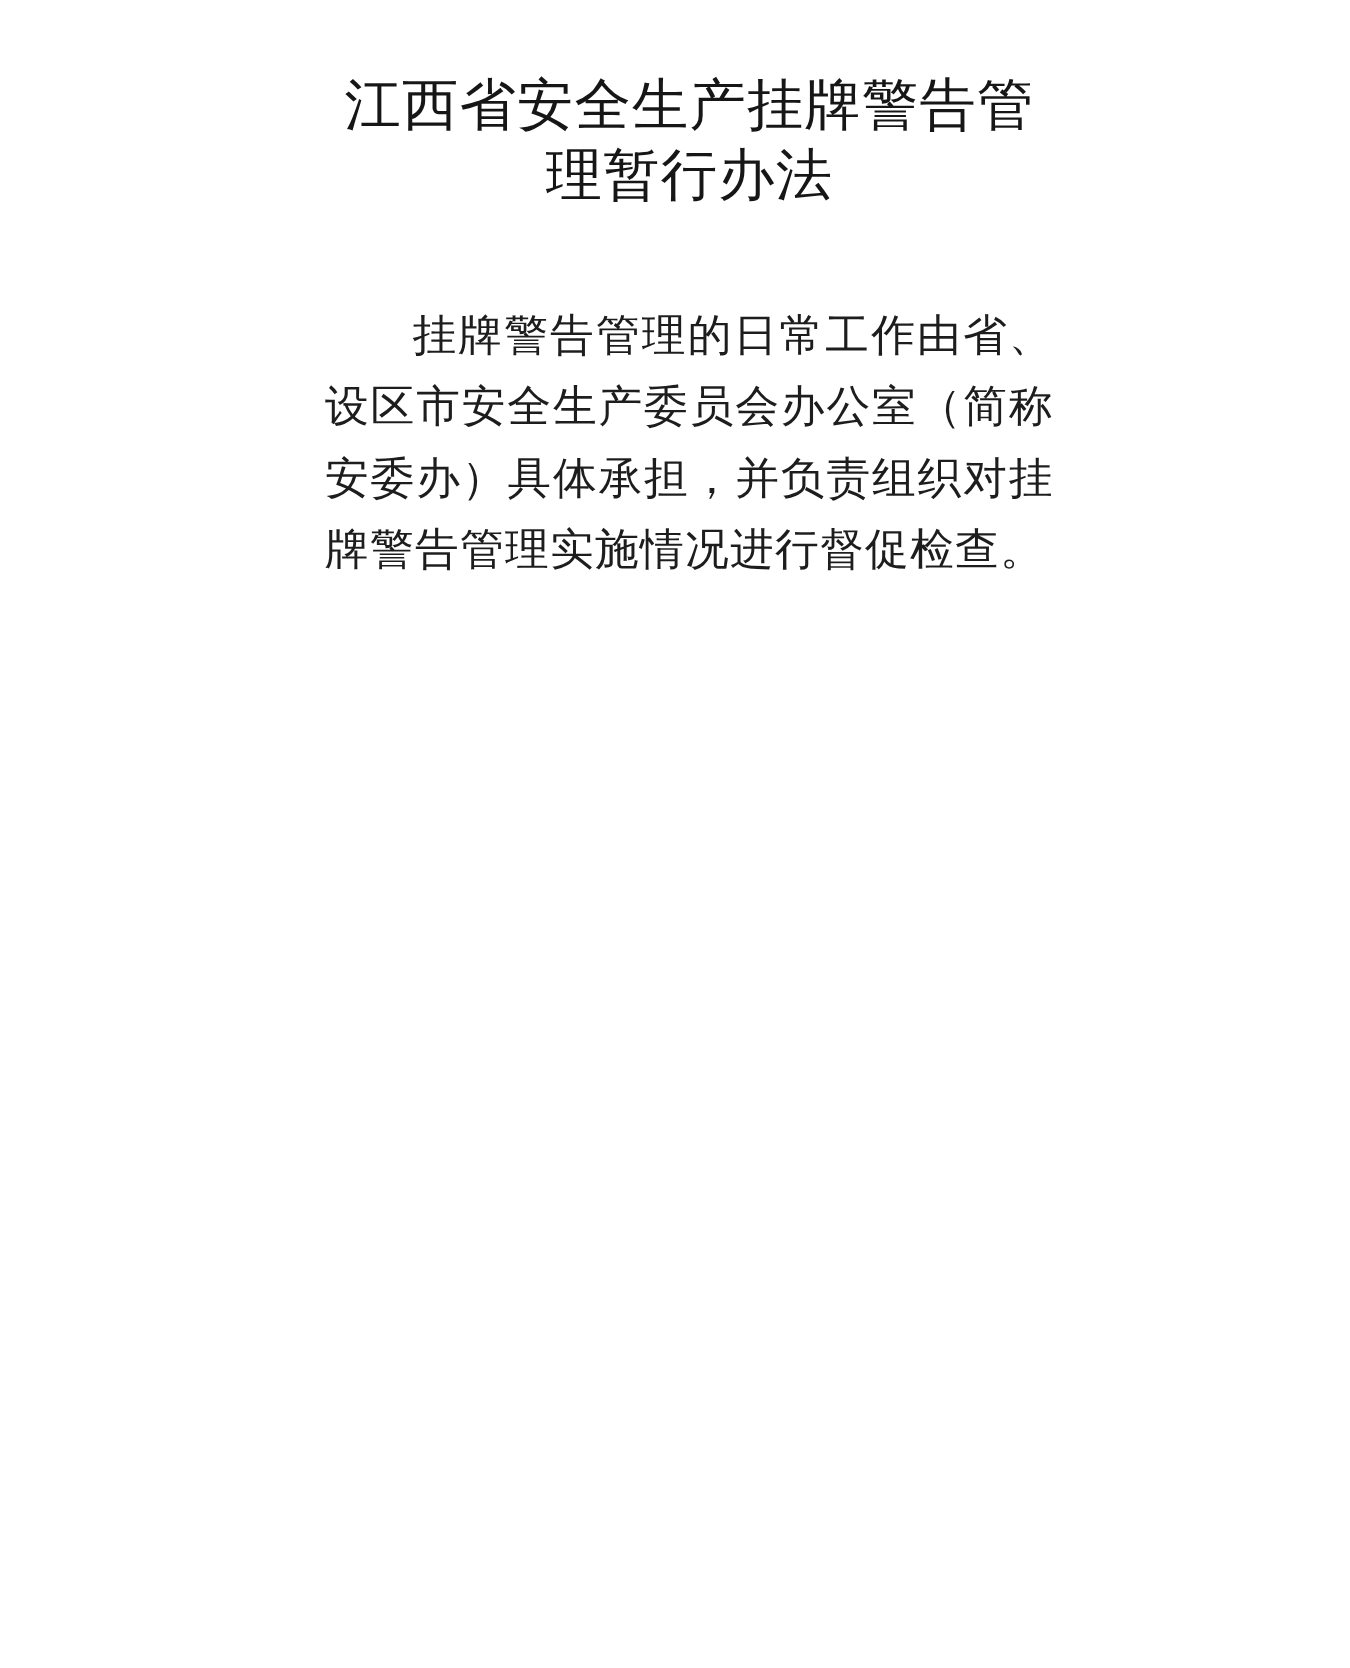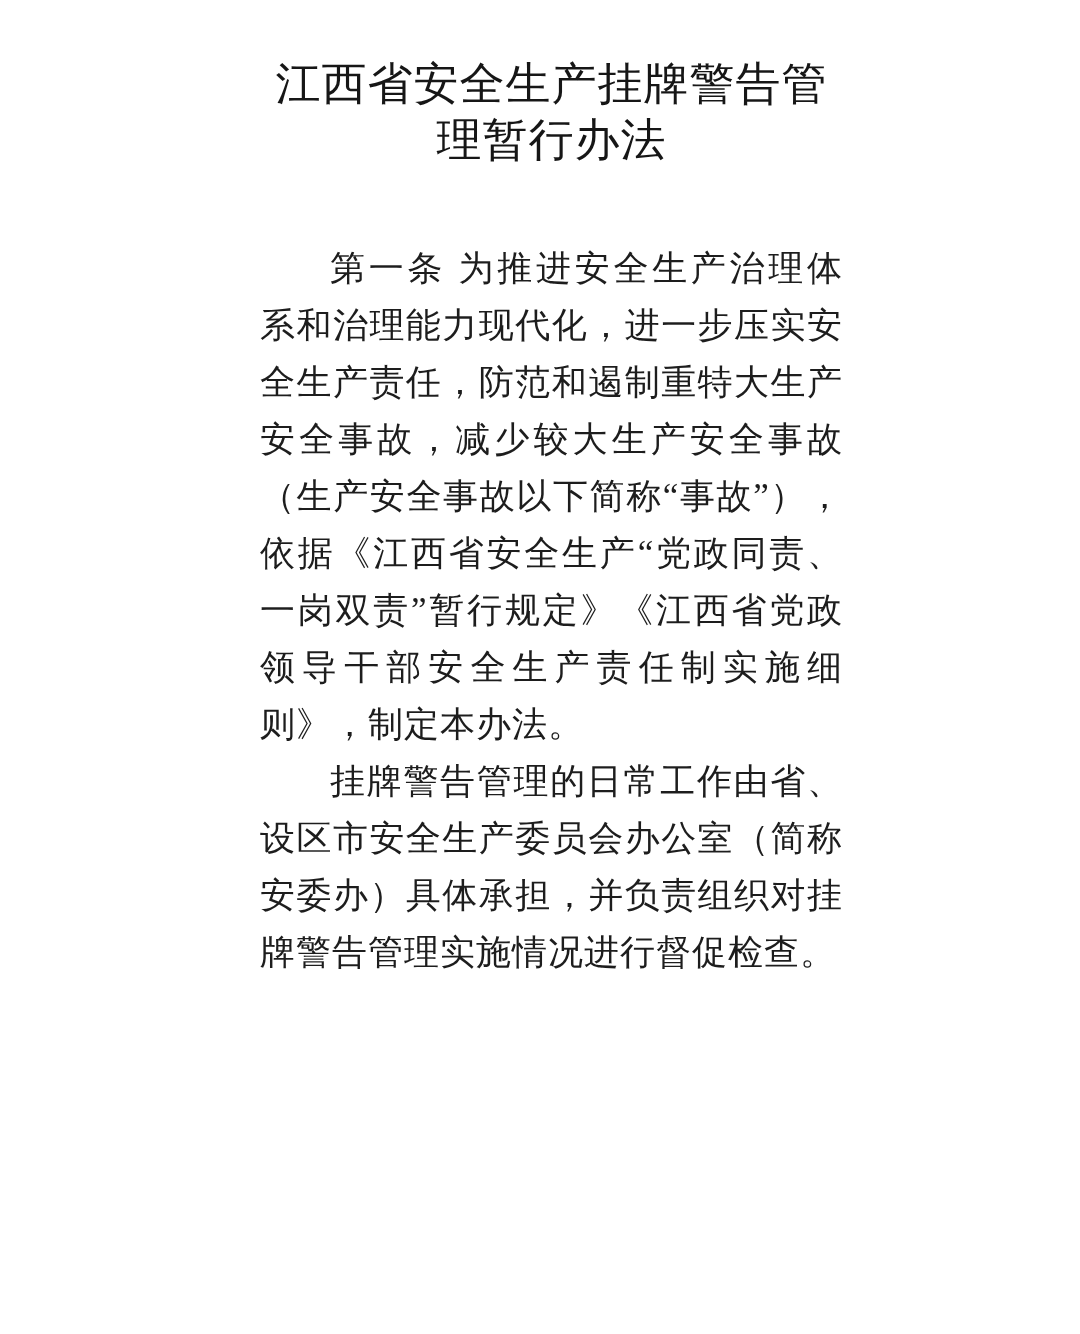--- a/index.html
+++ b/index.html
@@ -40,17 +40,16 @@
     color: #1d1d1d;
   }
 </style>
 </head>
 <body>
 
 <div class="page">
   <h1 class="doc-title">江西省安全生产挂牌警告管理暂行办法</h1>
 
   <div class="doc-body">
-    <p class="doc-para">第一条 为推进安全生产治理体系和治理能力现代化，进一步压实安全生产责任，防范和遏制重特大生产安全事故，减少较大生产安全事故（生产安全事故以下简称“事故”），依据《江西省安全生产“党政同责、一岗双责”暂行规定》《江西省党政领导干部安全生产责任制实施细则》，制定本办法。</p>
     <p class="doc-para">挂牌警告管理的日常工作由省、设区市安全生产委员会办公室（简称安委办）具体承担，并负责组织对挂牌警告管理实施情况进行督促检查。</p>
 
   </div>
 </div>
 
 </body></html>

